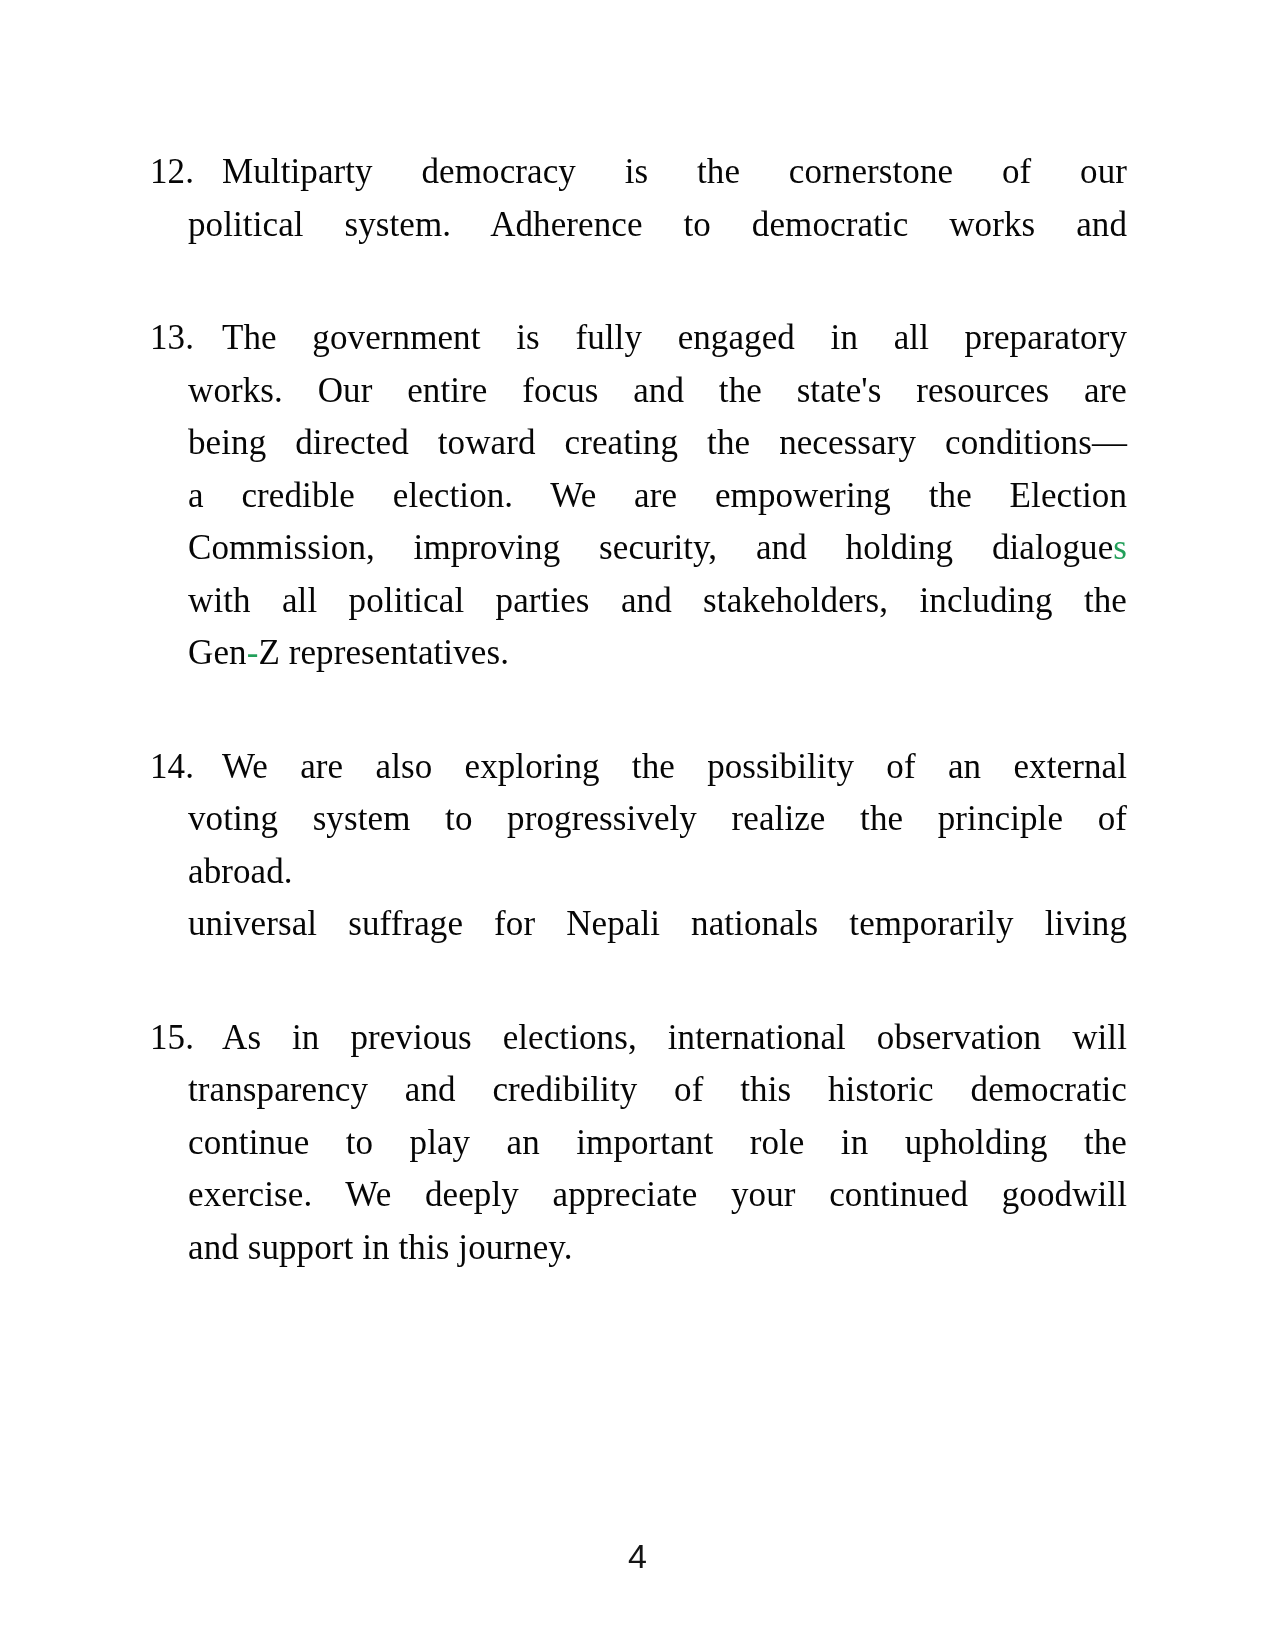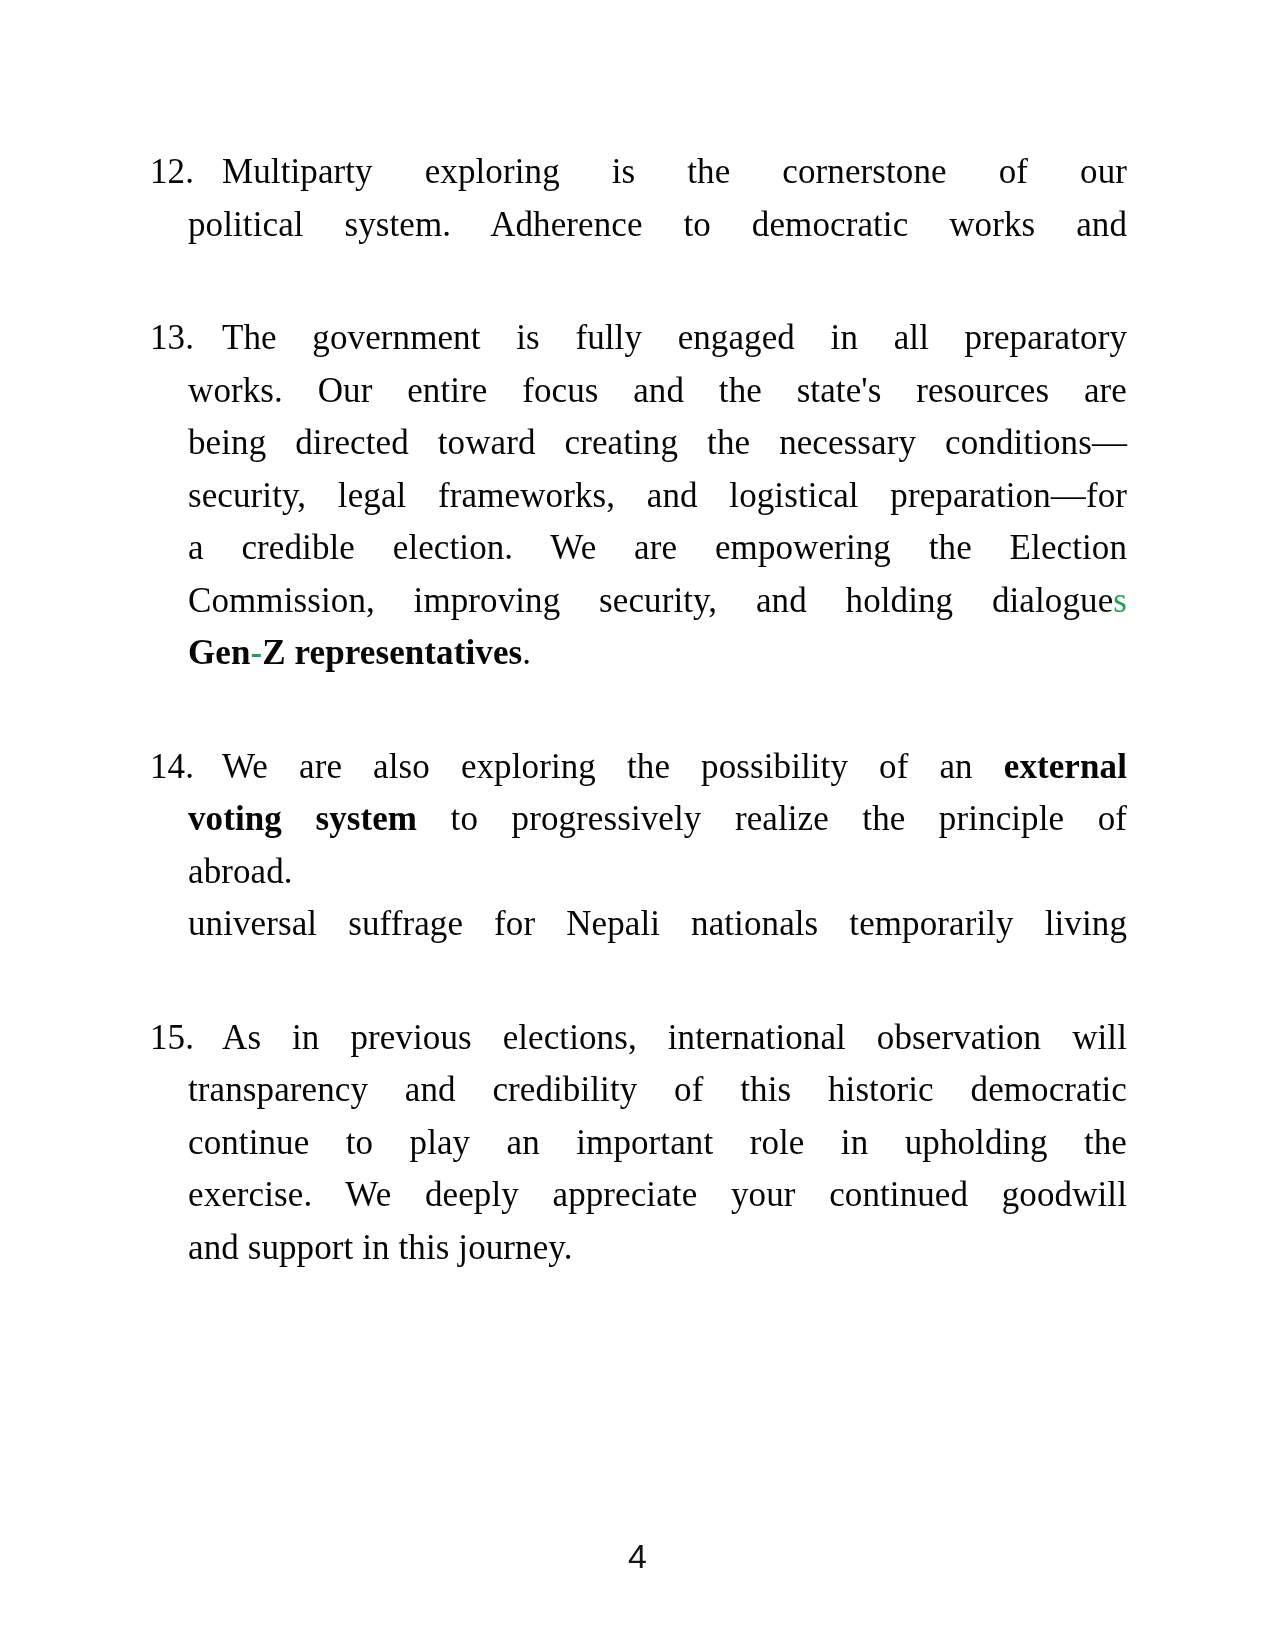--- a/index.html
+++ b/index.html
@@ -36,48 +36,48 @@
   }
   .line.last {
     text-align-last: left;
   }
   .num {
     display: inline-block;
     width: 72px;
     margin-left: -38px;
     text-align: right;
   }
-  .seg.b { font-weight: bold; }
+  .seg.b { font-weight: normal; }
   .seg.g { color: #22a05a; }
   .page-footer {
     position: absolute;
     left: 0;
     top: 1537px;
     width: 1275px;
     text-align: center;
     font-family: "Liberation Sans", sans-serif;
     font-size: 34px;
     color: #141414;
   }
 </style>
 </head>
 <body>
 
 <div class="doc-body">
     <div class="para">
-      <div class="line first"><span class="num">12.</span><span class="seg">Multiparty exploring is the cornerstone of our</span></div>
+      <div class="line first"><span class="num">12.</span><span class="seg">Multiparty democracy is the cornerstone of our</span></div>
       <div class="line"><span class="seg">political system. Adherence to democratic works and</span></div>
     </div>
     <div class="para">
       <div class="line first"><span class="num">13.</span><span class="seg">The government is fully engaged in all preparatory</span></div>
       <div class="line"><span class="seg">works. Our entire focus and the state's resources are</span></div>
       <div class="line"><span class="seg">being directed toward creating the necessary conditions—</span></div>
-      <div class="line"><span class="seg">security, legal frameworks, and logistical preparation—for</span></div>
       <div class="line"><span class="seg">a credible election. We are empowering the Election</span></div>
       <div class="line"><span class="seg">Commission, improving security, and holding dialogue</span><span class="seg g">s</span></div>
+      <div class="line"><span class="seg">with all political parties and stakeholders, including the</span></div>
       <div class="line last"><span class="seg b">Gen</span><span class="seg b g">-</span><span class="seg b">Z representatives</span><span class="seg">.</span></div>
     </div>
     <div class="para">
       <div class="line first"><span class="num">14.</span><span class="seg">We are also exploring the possibility of an </span><span class="seg b">external</span></div>
       <div class="line"><span class="seg b">voting system</span><span class="seg"> to progressively realize the principle of</span></div>
       <div class="line last"><span class="seg">abroad.</span></div>
       <div class="line"><span class="seg">universal suffrage for Nepali nationals temporarily living</span></div>
     </div>
     <div class="para">
       <div class="line first"><span class="num">15.</span><span class="seg">As in previous elections, international observation will</span></div>

